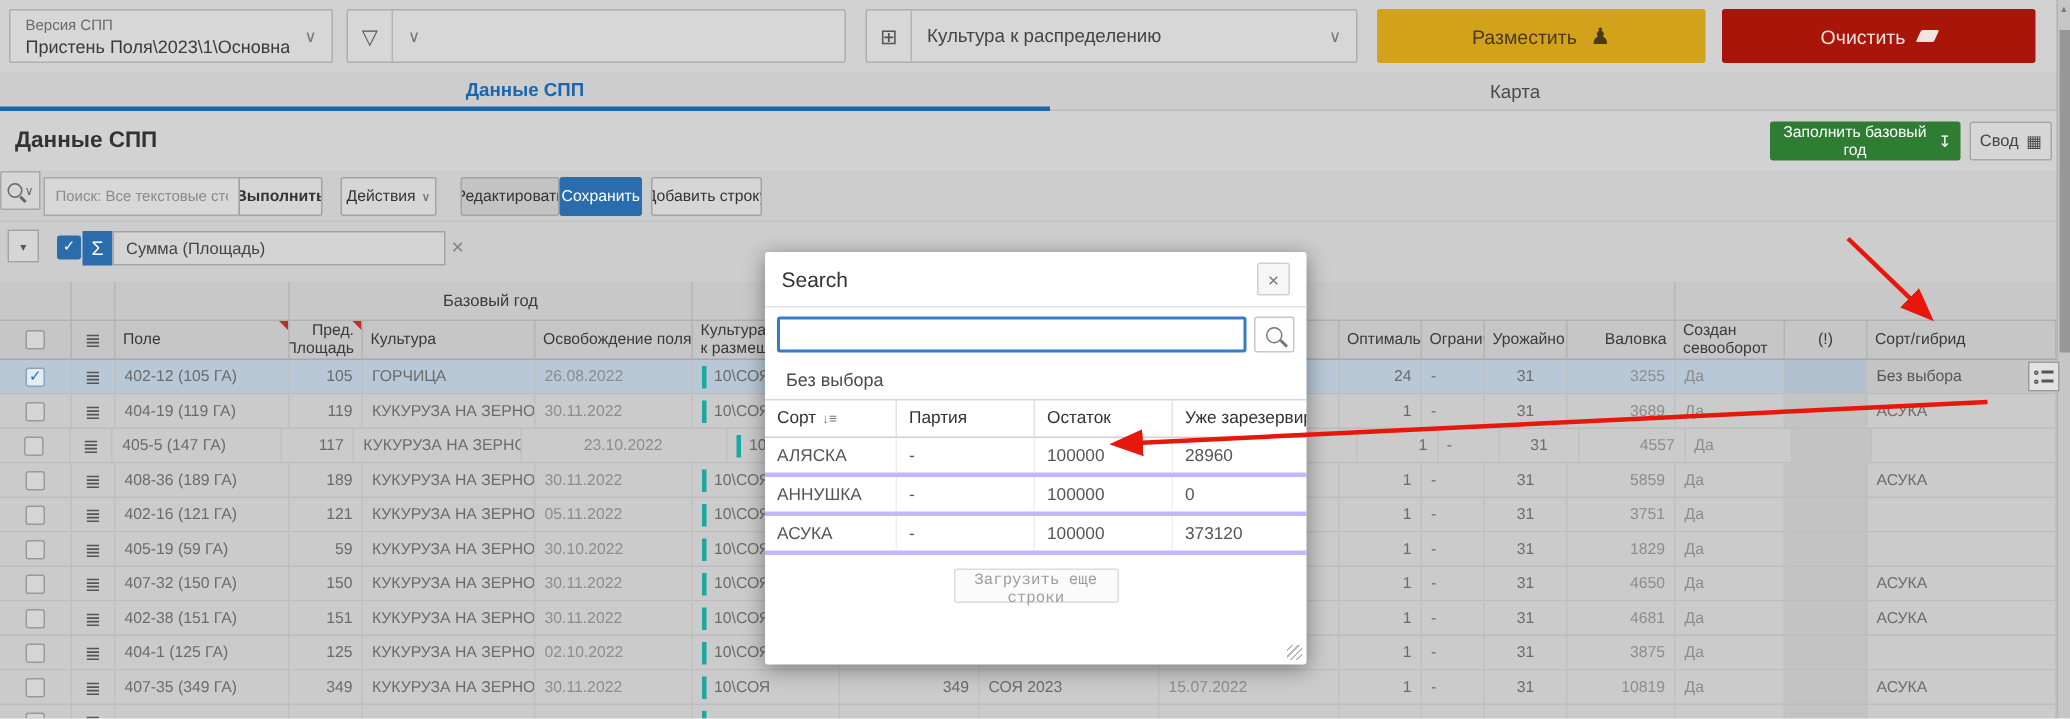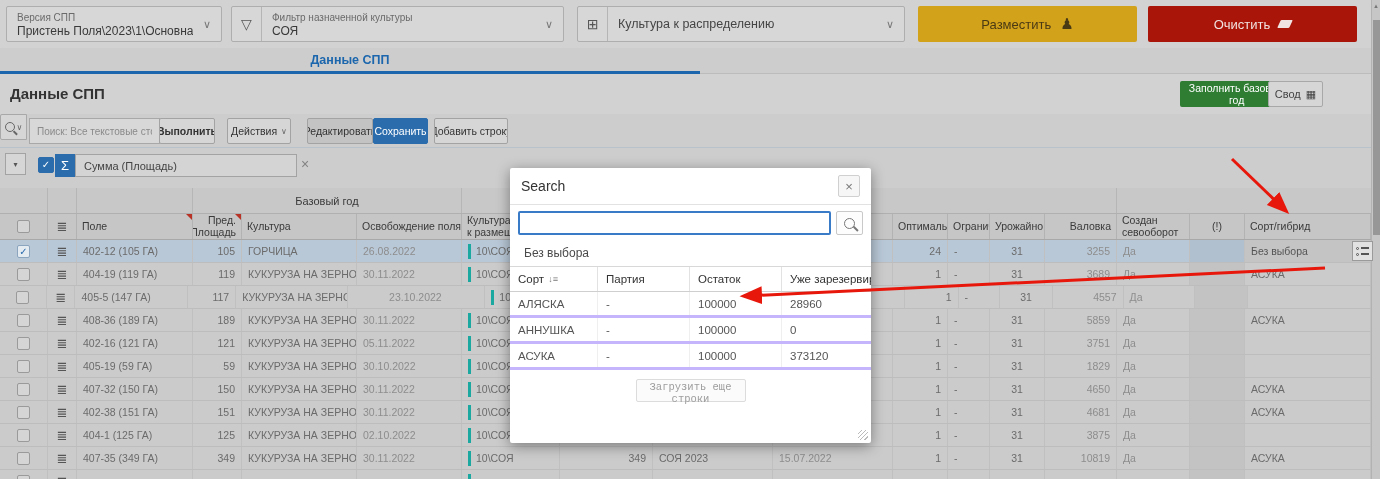--- a/index.html
+++ b/index.html
@@ -30,21 +30,21 @@
   .tabs{position:absolute;left:0;top:48px;width:1380px;height:26px;border-bottom:1px solid #bcbcbc;box-sizing:border-box;}
   .tab{position:absolute;top:0;height:26px;display:flex;align-items:center;justify-content:center;font-size:12.5px;cursor:pointer;box-sizing:border-box;}
   #tab-data{left:0;width:700px;color:#1b66ad;font-weight:bold;border-bottom:3px solid #1b66ad;}
   #tab-map{left:700px;width:620px;color:#4a4a4a;}
 
   
   .pagehead{position:absolute;left:0;top:74px;width:1380px;height:40px;background:#d2d2d2;}
   .page-title{position:absolute;left:10px;top:11px;font-size:15px;font-weight:bold;color:#333;}
   #btn-fill{position:absolute;left:1180px;top:7px;width:127px;height:26px;background:#2e7d33;color:#fff;
             font-size:10.5px;border:none;border-radius:2px;display:flex;align-items:center;justify-content:center;gap:5px;cursor:pointer;font-family:inherit;}
-  #btn-svod{position:absolute;left:1268px;top:7px;width:55px;height:26px;background:#d6d6d6;border:1px solid #a8a8a8;
+  #btn-svod{position:absolute;left:1313px;top:7px;width:55px;height:26px;background:#d6d6d6;border:1px solid #a8a8a8;
             color:#444;font-size:11px;border-radius:2px;display:flex;align-items:center;justify-content:center;gap:5px;cursor:pointer;font-family:inherit;box-sizing:border-box;}
 
   
   .toolbar{position:absolute;left:0;top:114px;width:1380px;height:34px;border-bottom:1px solid #b8c2ca;box-sizing:border-box;}
   .tbtn{position:absolute;top:4px;height:26px;border:1px solid #a3a3a3;background:#d6d6d6;border-radius:2px;
         font-size:10.5px;color:#333;display:flex;align-items:center;justify-content:center;box-sizing:border-box;
         cursor:pointer;font-family:inherit;white-space:nowrap;overflow:hidden;padding:0 2px;}
   #search-dd{left:3px;top:4px;width:27px;height:26px;border:1px solid #a8a8a8;background:#d6d6d6;border-radius:2px 0 0 2px;
              display:flex;align-items:center;justify-content:center;gap:2px;box-sizing:border-box;cursor:pointer;}
   .mag{width:8px;height:8px;border:1.5px solid #666;border-radius:50%;position:relative;display:inline-block;}
@@ -148,24 +148,20 @@
   <div class="topbar">
     <div class="ctl" id="ctl-version">
       <div class="labels">
         <span class="lab">Версия СПП</span>
         <span class="val">Пристень Поля\2023\1\Основная</span>
       </div>
       <span class="chev">∨</span>
     </div>
     <div class="ctl" id="ctl-filter">
       <span class="iconbox">▽</span>
-      <div class="labels">
-        <span class="lab">Фильтр назначенной культуры</span>
-        <span class="val">СОЯ</span>
-      </div>
       <span class="chev">∨</span>
     </div>
     <div class="ctl" id="ctl-culture">
       <span class="iconbox">⊞</span>
       <div class="labels">
         <span class="ph">Культура к распределению</span>
       </div>
       <span class="chev">∨</span>
     </div>
     <button class="btn-top" id="btn-place">
@@ -173,20 +169,21 @@
       <span class="stamp-glyph">♟</span>
     </button>
     <button class="btn-top" id="btn-clear">
       <span>Очистить</span>
       <span class="eraser-shape"></span>
     </button>
   </div>
 
   <div class="tabs">
     <div class="tab" id="tab-data">Данные СПП</div>
+    <div class="tab" id="tab-map">Карта</div>
   </div>
 
   <div class="pagehead">
     <span class="page-title">Данные СПП</span>
     <button id="btn-fill">
       <span>Заполнить базовый год</span>
       <span>↧</span>
     </button>
     <button id="btn-svod">
       <span>Свод</span>

